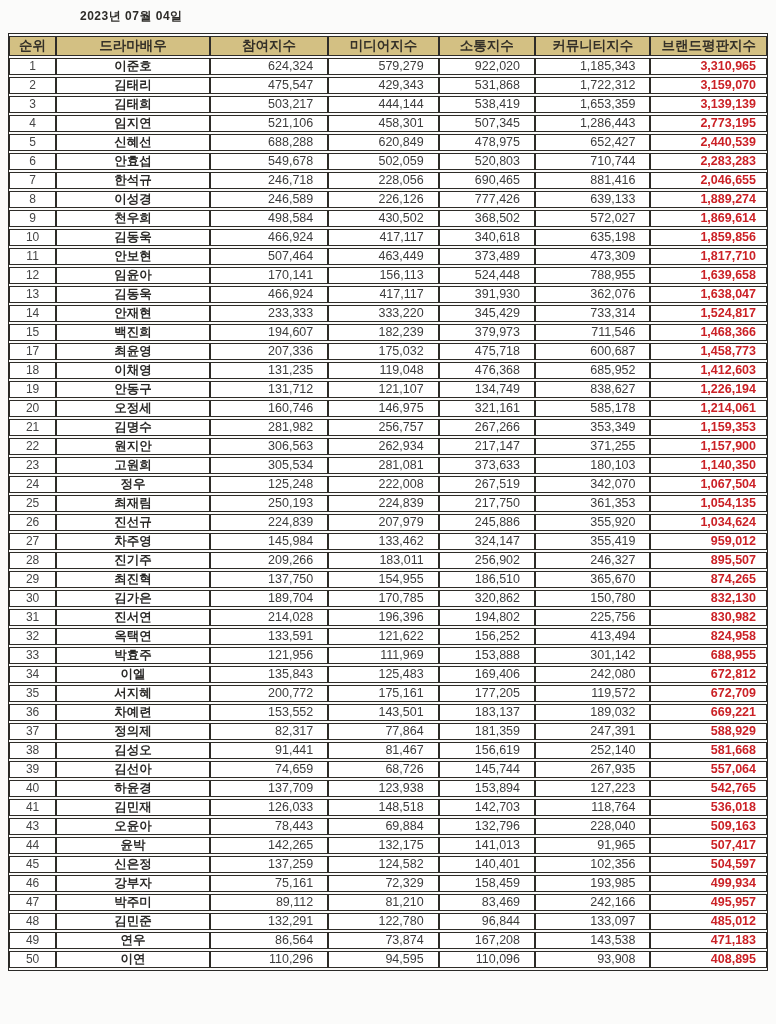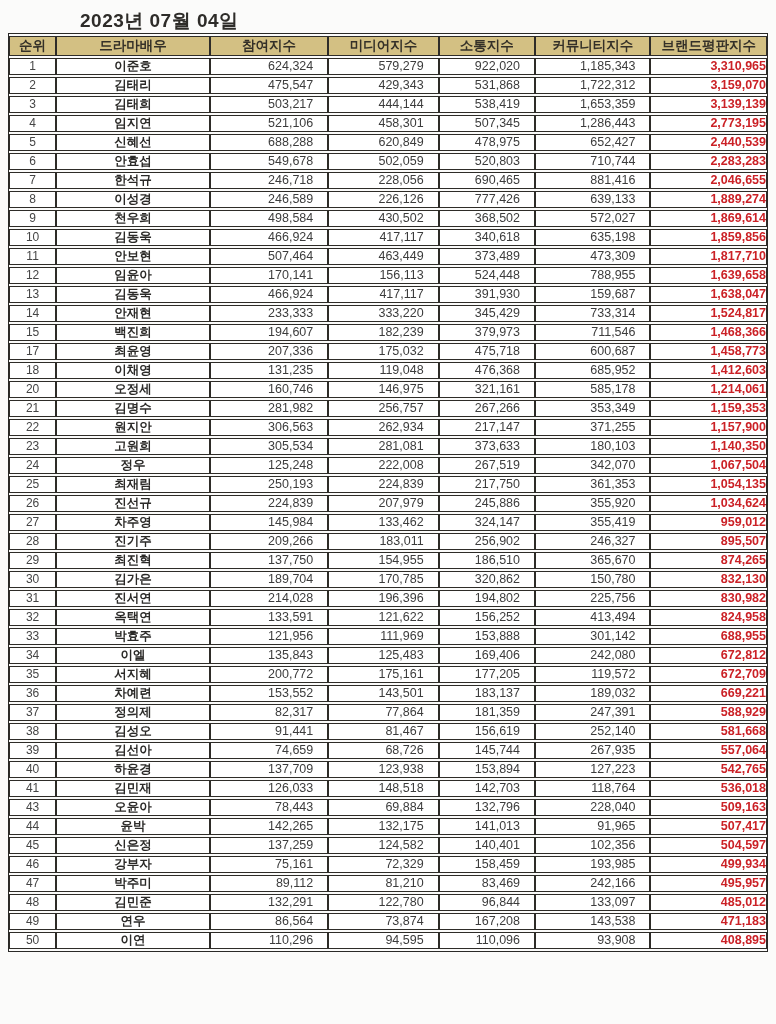--- a/index.html
+++ b/index.html
@@ -12,21 +12,21 @@
     position: relative;
     width: 776px;
     height: 1024px;
     background: #fbfbfa;
     overflow: hidden;
   }
   .date-label {
     position: absolute;
     left: 80px;
     top: 8px;
-    font-size: 19px;
+    font-size: 12px;
     font-weight: 600;
     color: #2e2c29;
     letter-spacing: 0.5px;
   }
   table.rank-table {
     position: absolute;
     left: 8px;
     top: 33px;
     width: 760px;
     table-layout: fixed;
@@ -54,20 +54,21 @@
     height: 15px;
     line-height: 15px;
     font-size: 12.5px;
     color: #3c3c3c;
   }
   td.c0 { text-align: center; font-size: 12px; color: #454545; }
   td.c1 { text-align: center; font-weight: 700; color: #2b2a28; }
   td.c2, td.c3, td.c4, td.c5 { text-align: right; padding-right: 14px; }
   td.c6 {
     text-align: right;
+    padding-right: 10px;
     color: #cb2126;
     font-weight: bold;
   }
 </style>
 </head>
 <body>
 
 <div class="page">
 
   <div class="date-label">2023년 07월 04일</div>
@@ -201,21 +202,21 @@
           <td class="c4">524,448</td>
           <td class="c5">788,955</td>
           <td class="c6">1,639,658</td>
         </tr>
         <tr>
           <td class="c0">13</td>
           <td class="c1">김동욱</td>
           <td class="c2">466,924</td>
           <td class="c3">417,117</td>
           <td class="c4">391,930</td>
-          <td class="c5">159,687</td>
+          <td class="c5">362,076</td>
           <td class="c6">1,638,047</td>
         </tr>
         <tr>
           <td class="c0">14</td>
           <td class="c1">안재현</td>
           <td class="c2">233,333</td>
           <td class="c3">333,220</td>
           <td class="c4">345,429</td>
           <td class="c5">733,314</td>
           <td class="c6">1,524,817</td>
@@ -241,20 +242,29 @@
         <tr>
           <td class="c0">18</td>
           <td class="c1">이채영</td>
           <td class="c2">131,235</td>
           <td class="c3">119,048</td>
           <td class="c4">476,368</td>
           <td class="c5">685,952</td>
           <td class="c6">1,412,603</td>
         </tr>
         <tr>
+          <td class="c0">19</td>
+          <td class="c1">안동구</td>
+          <td class="c2">131,712</td>
+          <td class="c3">121,107</td>
+          <td class="c4">134,749</td>
+          <td class="c5">838,627</td>
+          <td class="c6">1,226,194</td>
+        </tr>
+        <tr>
           <td class="c0">20</td>
           <td class="c1">오정세</td>
           <td class="c2">160,746</td>
           <td class="c3">146,975</td>
           <td class="c4">321,161</td>
           <td class="c5">585,178</td>
           <td class="c6">1,214,061</td>
         </tr>
         <tr>
           <td class="c0">21</td>

